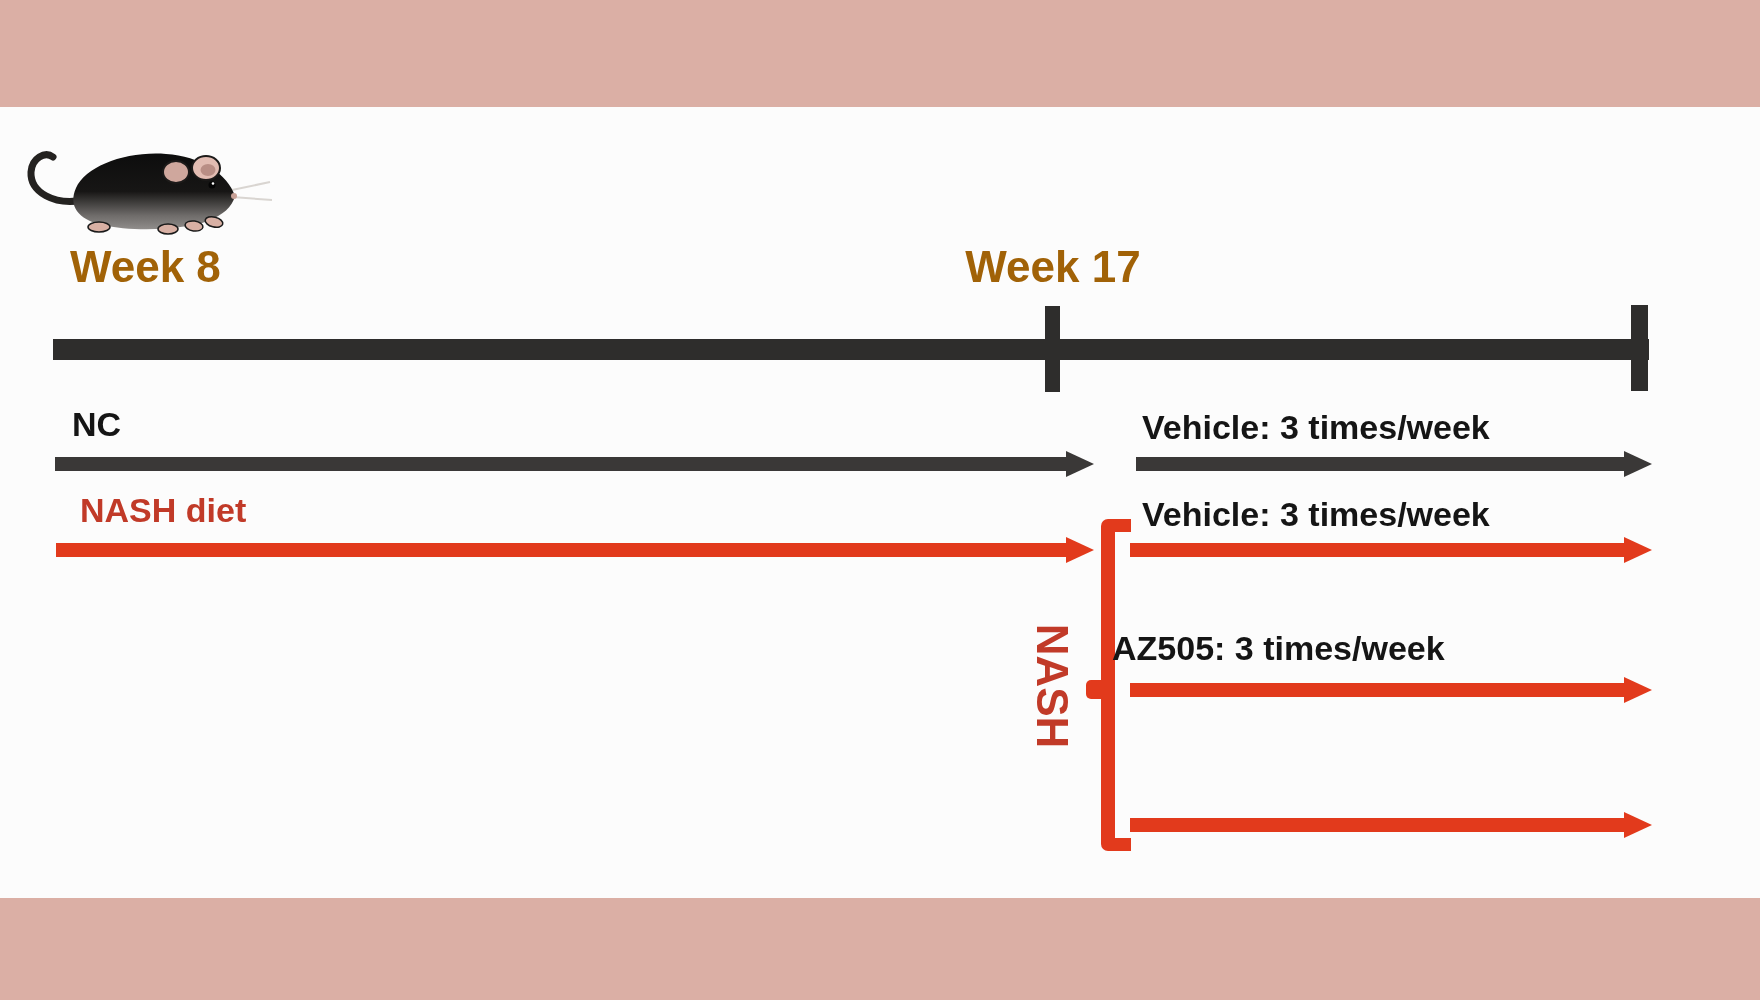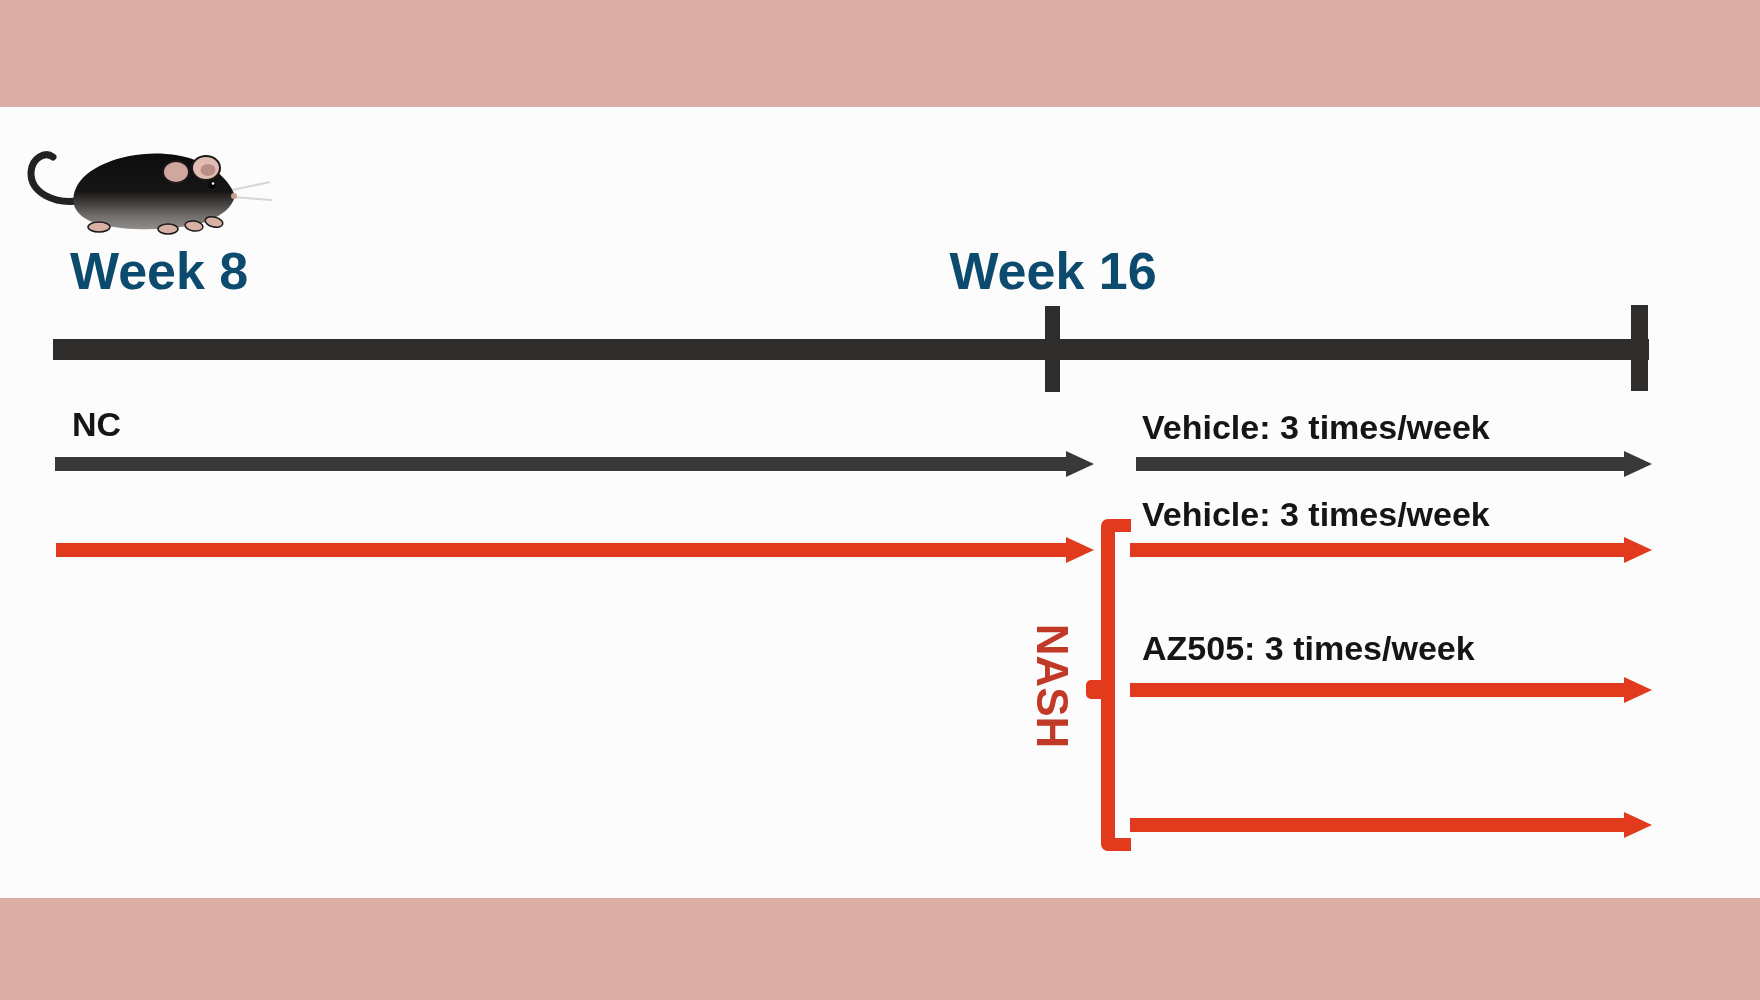--- a/index.html
+++ b/index.html
@@ -7,21 +7,21 @@
     position:relative;width:1760px;height:1000px;overflow:hidden;
     background:#fcfcfc;
     font-family:"Liberation Sans","DejaVu Sans",sans-serif;
     font-weight:bold;color:#151515;
   }
   .band{position:absolute;left:0;width:1760px;background:#dbafa5;}
   .band.top{top:0;height:107px;}
   .band.bottom{top:898px;height:102px;}
 
   .lbl{position:absolute;white-space:nowrap;line-height:1;}
-  .week{font-size:52px;color:#0c4a6e;}
+  .week{font-size:44px;color:#a16207;}
   .center-x{transform:translateX(-50%);}
   .rowtext{font-size:34px;color:#151515;}
   .redlbl{color:#c13a28;}
 
   .bar{position:absolute;background:#2e2d2c;}
 
   .harrow{position:absolute;height:14px;}
   .harrow::after{
     content:"";position:absolute;left:100%;top:50%;transform:translateY(-50%);
     width:0;height:0;border-top:13px solid transparent;border-bottom:13px solid transparent;
@@ -65,42 +65,43 @@
     <ellipse cx="196" cy="96" rx="9" ry="5" fill="#d8b0a4" stroke="#1a1a1a" stroke-width="1.5" transform="rotate(14 196 96)"></ellipse>
     <ellipse cx="158" cy="46" rx="13" ry="11" fill="#cfa79d" stroke="#1c1a19" stroke-width="2"></ellipse>
     <ellipse cx="188" cy="42" rx="14" ry="12" fill="#e2bcb2" stroke="#1c1a19" stroke-width="2"></ellipse>
     <ellipse cx="190" cy="44" rx="7.5" ry="6" fill="#b98e85"></ellipse>
     <circle cx="194" cy="59" r="3.5" fill="#050505"></circle>
     <circle cx="195" cy="57.5" r="1.3" fill="#ffffff"></circle>
     <circle cx="216" cy="70" r="3" fill="#c7a096"></circle>
   </svg>
 
   <div class="lbl week" style="left:70px;top:245px;">Week 8</div>
-  <div class="lbl week center-x" style="left:1053px;top:245px;">Week 16</div>
+  <div class="lbl week center-x" style="left:1053px;top:245px;">Week 17</div>
 
   <div class="bar" style="left:53px;top:339px;width:1596px;height:21px;"></div>
   <div class="bar" style="left:1045px;top:306px;width:15px;height:86px;"></div>
   <div class="bar" style="left:1631px;top:305px;width:17px;height:86px;"></div>
 
   <div class="lbl rowtext" style="left:72px;top:407px;">NC</div>
   <div class="harrow black" style="left:55px;top:457px;width:1011px;"></div>
   <div class="lbl rowtext" style="left:1142px;top:410px;">Vehicle: 3 times/week</div>
   <div class="harrow black" style="left:1136px;top:457px;width:488px;"></div>
 
+  <div class="lbl rowtext redlbl" style="left:80px;top:493px;">NASH diet</div>
   <div class="harrow red" style="left:56px;top:543px;width:1010px;"></div>
 
   <div class="lbl rowtext" style="left:1142px;top:497px;">Vehicle: 3 times/week</div>
   <div class="harrow red" style="left:1130px;top:543px;width:494px;"></div>
 
   <div>
     <div class="bracket-part" style="left:1101px;top:519px;width:14px;height:332px;border-radius:7px 0 0 7px;"></div>
     <div class="bracket-part" style="left:1108px;top:519px;width:23px;height:13px;"></div>
     <div class="bracket-part" style="left:1108px;top:838px;width:23px;height:13px;"></div>
     <div class="bracket-part" style="left:1086px;top:680px;width:16px;height:19px;border-radius:5px 0 0 5px;"></div>
   </div>
   <div class="vlabel">NASH</div>
 
-  <div class="lbl rowtext" style="left:1142px;top:631px;">AZ505: 3 times/week</div>
+  <div class="lbl rowtext" style="left:1112px;top:631px;">AZ505: 3 times/week</div>
   <div class="harrow red" style="left:1130px;top:683px;width:494px;"></div>
 
   <div class="harrow red" style="left:1130px;top:818px;width:494px;"></div>
 
 </div>
 
 </body></html>

